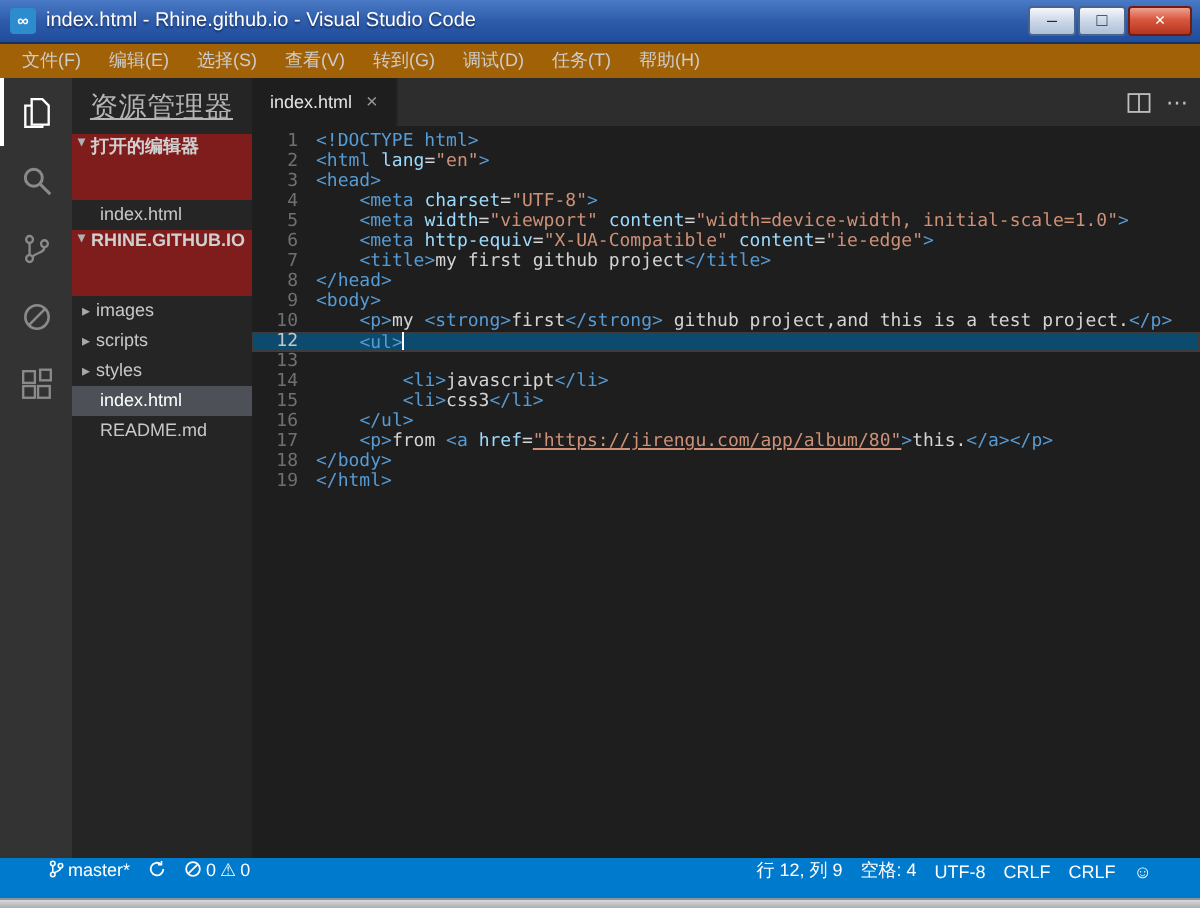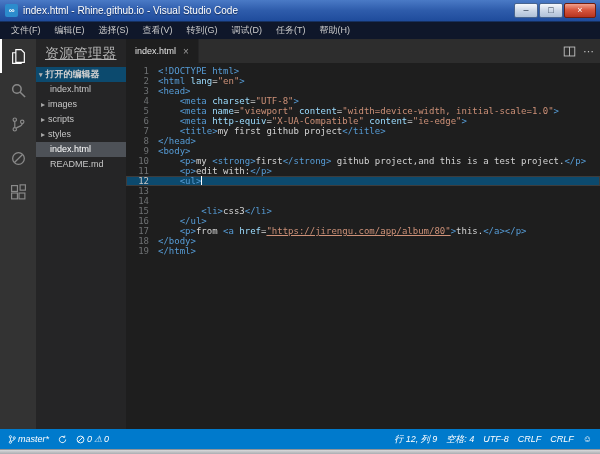--- a/index.html
+++ b/index.html
@@ -10,33 +10,33 @@
   .titlebar { height:22px; flex:0 0 22px; display:flex; align-items:center; padding-left:5px; position:relative;
     background:linear-gradient(180deg,#4a7ac6 0%,#2e5cab 50%,#1f4c9c 100%); border-bottom:1px solid #16305f; }
   .app-icon { width:13px; height:13px; border-radius:2px; background:#2c8ccd; color:#fff; font-size:8px; line-height:13px; text-align:center; margin-right:5px; font-weight:bold; }
   .title-text { color:#fff; font-size:10px; text-shadow:0 1px 1px rgba(0,0,0,.45); white-space:nowrap; }
   .win-controls { position:absolute; right:4px; top:3px; display:flex; gap:1px; }
   .wbtn { width:24px; height:15px; font-size:9px; line-height:13px; text-align:center; color:#1c2b40; cursor:default;
     background:linear-gradient(#f5f8fc,#ccd7e7 50%,#aec0d8); border:1px solid #48648e; border-radius:2px; }
   .wbtn.close { width:32px; color:#fff; background:linear-gradient(#f0a18e,#d8573e 45%,#b53420); border-color:#6f1d0e; }
 
   
-  .menubar { height:17px; flex:0 0 17px; background:#0f172a; display:flex; align-items:flex-end; padding-left:4px; }
+  .menubar { height:17px; flex:0 0 17px; background:#a16207; display:flex; align-items:flex-end; padding-left:4px; }
   .menu-item { font-size:9px; color:#cccccc; padding:0 7px; line-height:17px; white-space:nowrap; }
 
   
   .main { height:390px; flex:0 0 390px; display:flex; }
 
   .activitybar { width:36px; flex:0 0 36px; background:#333333; display:flex; flex-direction:column; }
   .ab-item { height:34px; display:flex; align-items:center; justify-content:center; color:#8a8a8a; }
   .ab-item.active { color:#ffffff; box-shadow:inset 2px 0 0 #ffffff; }
 
   .sidebar { width:90px; flex:0 0 90px; background:#252526; color:#c8c8c8; overflow:hidden; }
   .sidebar-title { font-size:14px; color:#b5b5b5; padding:6px 0 4px 9px; letter-spacing:.3px; white-space:nowrap;text-decoration:underline; }
-  .section-header { height:15px; display:flex; align-items:center; font-size:9px; font-weight:bold; color:#d0d0d0; background:#0c4a6e; padding-left:3px; white-space:nowrap; }
+  .section-header { height:33px; display:flex; align-items:flex-start; font-size:9px; font-weight:bold; color:#d0d0d0; background:#7f1d1d; padding-left:3px; white-space:nowrap; }
   .section-header .arrow { font-size:7px; margin-right:3px; color:#b0b0b0; }
   .side-row { height:15px; line-height:15px; font-size:9px; white-space:nowrap; display:flex; align-items:center; color:#c8c8c8; }
   .folder-row { padding-left:5px; }
   .folder-row .tarrow { font-size:8px; margin-right:3px; color:#a8a8a8; }
   .file-row { padding-left:14px; }
   .side-row.selected { background:#4d5157; color:#ffffff; }
 
   .editor-col { flex:1; min-width:0; display:flex; flex-direction:column; background:#1e1e1e; }
   .tabbar { height:24px; flex:0 0 24px; background:#2d2d2d; display:flex; align-items:stretch; position:relative; }
   .tab { display:flex; align-items:center; padding:0 9px; background:#1e1e1e; color:#e4e4e4; font-size:9px; border-right:1px solid #252526; }
@@ -48,21 +48,21 @@
   .code-line { display:flex; height:10px; }
   .code-line .ln { width:32px; flex:0 0 32px; text-align:right; padding-right:9px; color:#6e7173; }
   .code-line .lc { white-space:pre; color:#d4d4d4;text-align:right; }
   .code-line.active { background:#0c4a6e; box-shadow:inset 0 0 0 1px #3c3c3c; }
   .code-line.active .ln { color:#c6c6c6; }
   .c-tag { color:#569cd6; } .c-attr { color:#9cdcfe; } .c-str { color:#ce9178; }
   .c-plain { color:#d4d4d4; } .c-link { color:#ce9178; text-decoration:underline; }
   .cursor { display:inline-block; width:1px; height:9px; background:#ffffff; vertical-align:-1px; }
 
   
-  .statusbar { height:20px; flex:0 0 20px; background:#007acc; color:#ffffff; display:flex; align-items:center; justify-content:space-between; padding:0 8px; font-size:9px;font-style:italic; }
+  .statusbar { height:20px; flex:0 0 20px; background:#007acc; color:#ffffff; display:flex; align-items:flex-start; justify-content:space-between; padding:0 24px; font-size:9px; }
   .sb-left, .sb-right { display:flex; align-items:center; }
   .sb-left .sb-item { margin-right:9px; display:flex; align-items:center; gap:2px; }
   .sb-right .sb-item { margin-left:9px; display:flex; align-items:center; white-space:nowrap; }
   .sb-item svg { display:block; }
 
   .bottom-frame { height:5px; flex:0 0 5px; background:linear-gradient(#d8d9db,#aaadb1); border-top:1px solid #8f9398; }
 </style>
 </head>
 <body>
 
@@ -141,20 +141,24 @@
       <div class="sidebar-title">资源管理器</div>
       <div class="section-header">
         <span class="arrow">▾</span>
         <span>打开的编辑器</span>
       </div>
       <div>
           <div class="side-row file-row">
             <span>index.html</span>
           </div>
         </div>
+      <div class="section-header">
+        <span class="arrow">▾</span>
+        <span>RHINE.GITHUB.IO</span>
+      </div>
       <div>
           <div class="side-row folder-row">
             <span class="tarrow">▸</span>
             <span>images</span>
           </div>
           <div class="side-row folder-row">
             <span class="tarrow">▸</span>
             <span>scripts</span>
           </div>
           <div class="side-row folder-row">
@@ -200,55 +204,52 @@
           <div class="code-line">
             <span class="ln">3</span>
             <span class="lc"><span class="c-tag">&lt;head&gt;</span></span>
           </div>
           <div class="code-line">
             <span class="ln">4</span>
             <span class="lc"><span class="c-plain">    </span><span class="c-tag">&lt;meta </span><span class="c-attr">charset</span><span class="c-plain">=</span><span class="c-str">"UTF-8"</span><span class="c-tag">&gt;</span></span>
           </div>
           <div class="code-line">
             <span class="ln">5</span>
-            <span class="lc"><span class="c-plain">    </span><span class="c-tag">&lt;meta </span><span class="c-attr">name</span><span class="c-plain">=</span><span class="c-str">"viewport"</span><span class="c-attr"> content</span><span class="c-plain">=</span><span class="c-str">"width=device-width, initial-scale=1.0"</span><span class="c-tag">&gt;</span></span>
+            <span class="lc"><span class="c-plain">    </span><span class="c-tag">&lt;meta </span><span class="c-attr">width</span><span class="c-plain">=</span><span class="c-str">"viewport"</span><span class="c-attr"> content</span><span class="c-plain">=</span><span class="c-str">"width=device-width, initial-scale=1.0"</span><span class="c-tag">&gt;</span></span>
           </div>
           <div class="code-line">
             <span class="ln">6</span>
             <span class="lc"><span class="c-plain">    </span><span class="c-tag">&lt;meta </span><span class="c-attr">http-equiv</span><span class="c-plain">=</span><span class="c-str">"X-UA-Compatible"</span><span class="c-attr"> content</span><span class="c-plain">=</span><span class="c-str">"ie-edge"</span><span class="c-tag">&gt;</span></span>
           </div>
           <div class="code-line">
             <span class="ln">7</span>
             <span class="lc"><span class="c-plain">    </span><span class="c-tag">&lt;title&gt;</span><span class="c-plain">my first github project</span><span class="c-tag">&lt;/title&gt;</span></span>
           </div>
           <div class="code-line">
             <span class="ln">8</span>
             <span class="lc"><span class="c-tag">&lt;/head&gt;</span></span>
           </div>
           <div class="code-line">
             <span class="ln">9</span>
             <span class="lc"><span class="c-tag">&lt;body&gt;</span></span>
           </div>
           <div class="code-line">
             <span class="ln">10</span>
             <span class="lc"><span class="c-plain">    </span><span class="c-tag">&lt;p&gt;</span><span class="c-plain">my </span><span class="c-tag">&lt;strong&gt;</span><span class="c-plain">first</span><span class="c-tag">&lt;/strong&gt;</span><span class="c-plain"> github project,and this is a test project.</span><span class="c-tag">&lt;/p&gt;</span></span>
-          </div>
-          <div class="code-line">
-            <span class="ln">11</span>
-            <span class="lc"><span class="c-plain">    </span><span class="c-tag">&lt;p&gt;</span><span class="c-plain">edit with:</span><span class="c-tag">&lt;/p&gt;</span></span>
           </div>
           <div class="code-line active">
             <span class="ln">12</span>
             <span class="lc"><span class="c-plain">    </span><span class="c-tag">&lt;ul&gt;</span><span class="cursor"></span></span>
           </div>
           <div class="code-line">
             <span class="ln">13</span>
           </div>
           <div class="code-line">
             <span class="ln">14</span>
+            <span class="lc"><span class="c-plain">        </span><span class="c-tag">&lt;li&gt;</span><span class="c-plain">javascript</span><span class="c-tag">&lt;/li&gt;</span></span>
           </div>
           <div class="code-line">
             <span class="ln">15</span>
             <span class="lc"><span class="c-plain">        </span><span class="c-tag">&lt;li&gt;</span><span class="c-plain">css3</span><span class="c-tag">&lt;/li&gt;</span></span>
           </div>
           <div class="code-line">
             <span class="ln">16</span>
             <span class="lc"><span class="c-plain">    </span><span class="c-tag">&lt;/ul&gt;</span></span>
           </div>
           <div class="code-line">

